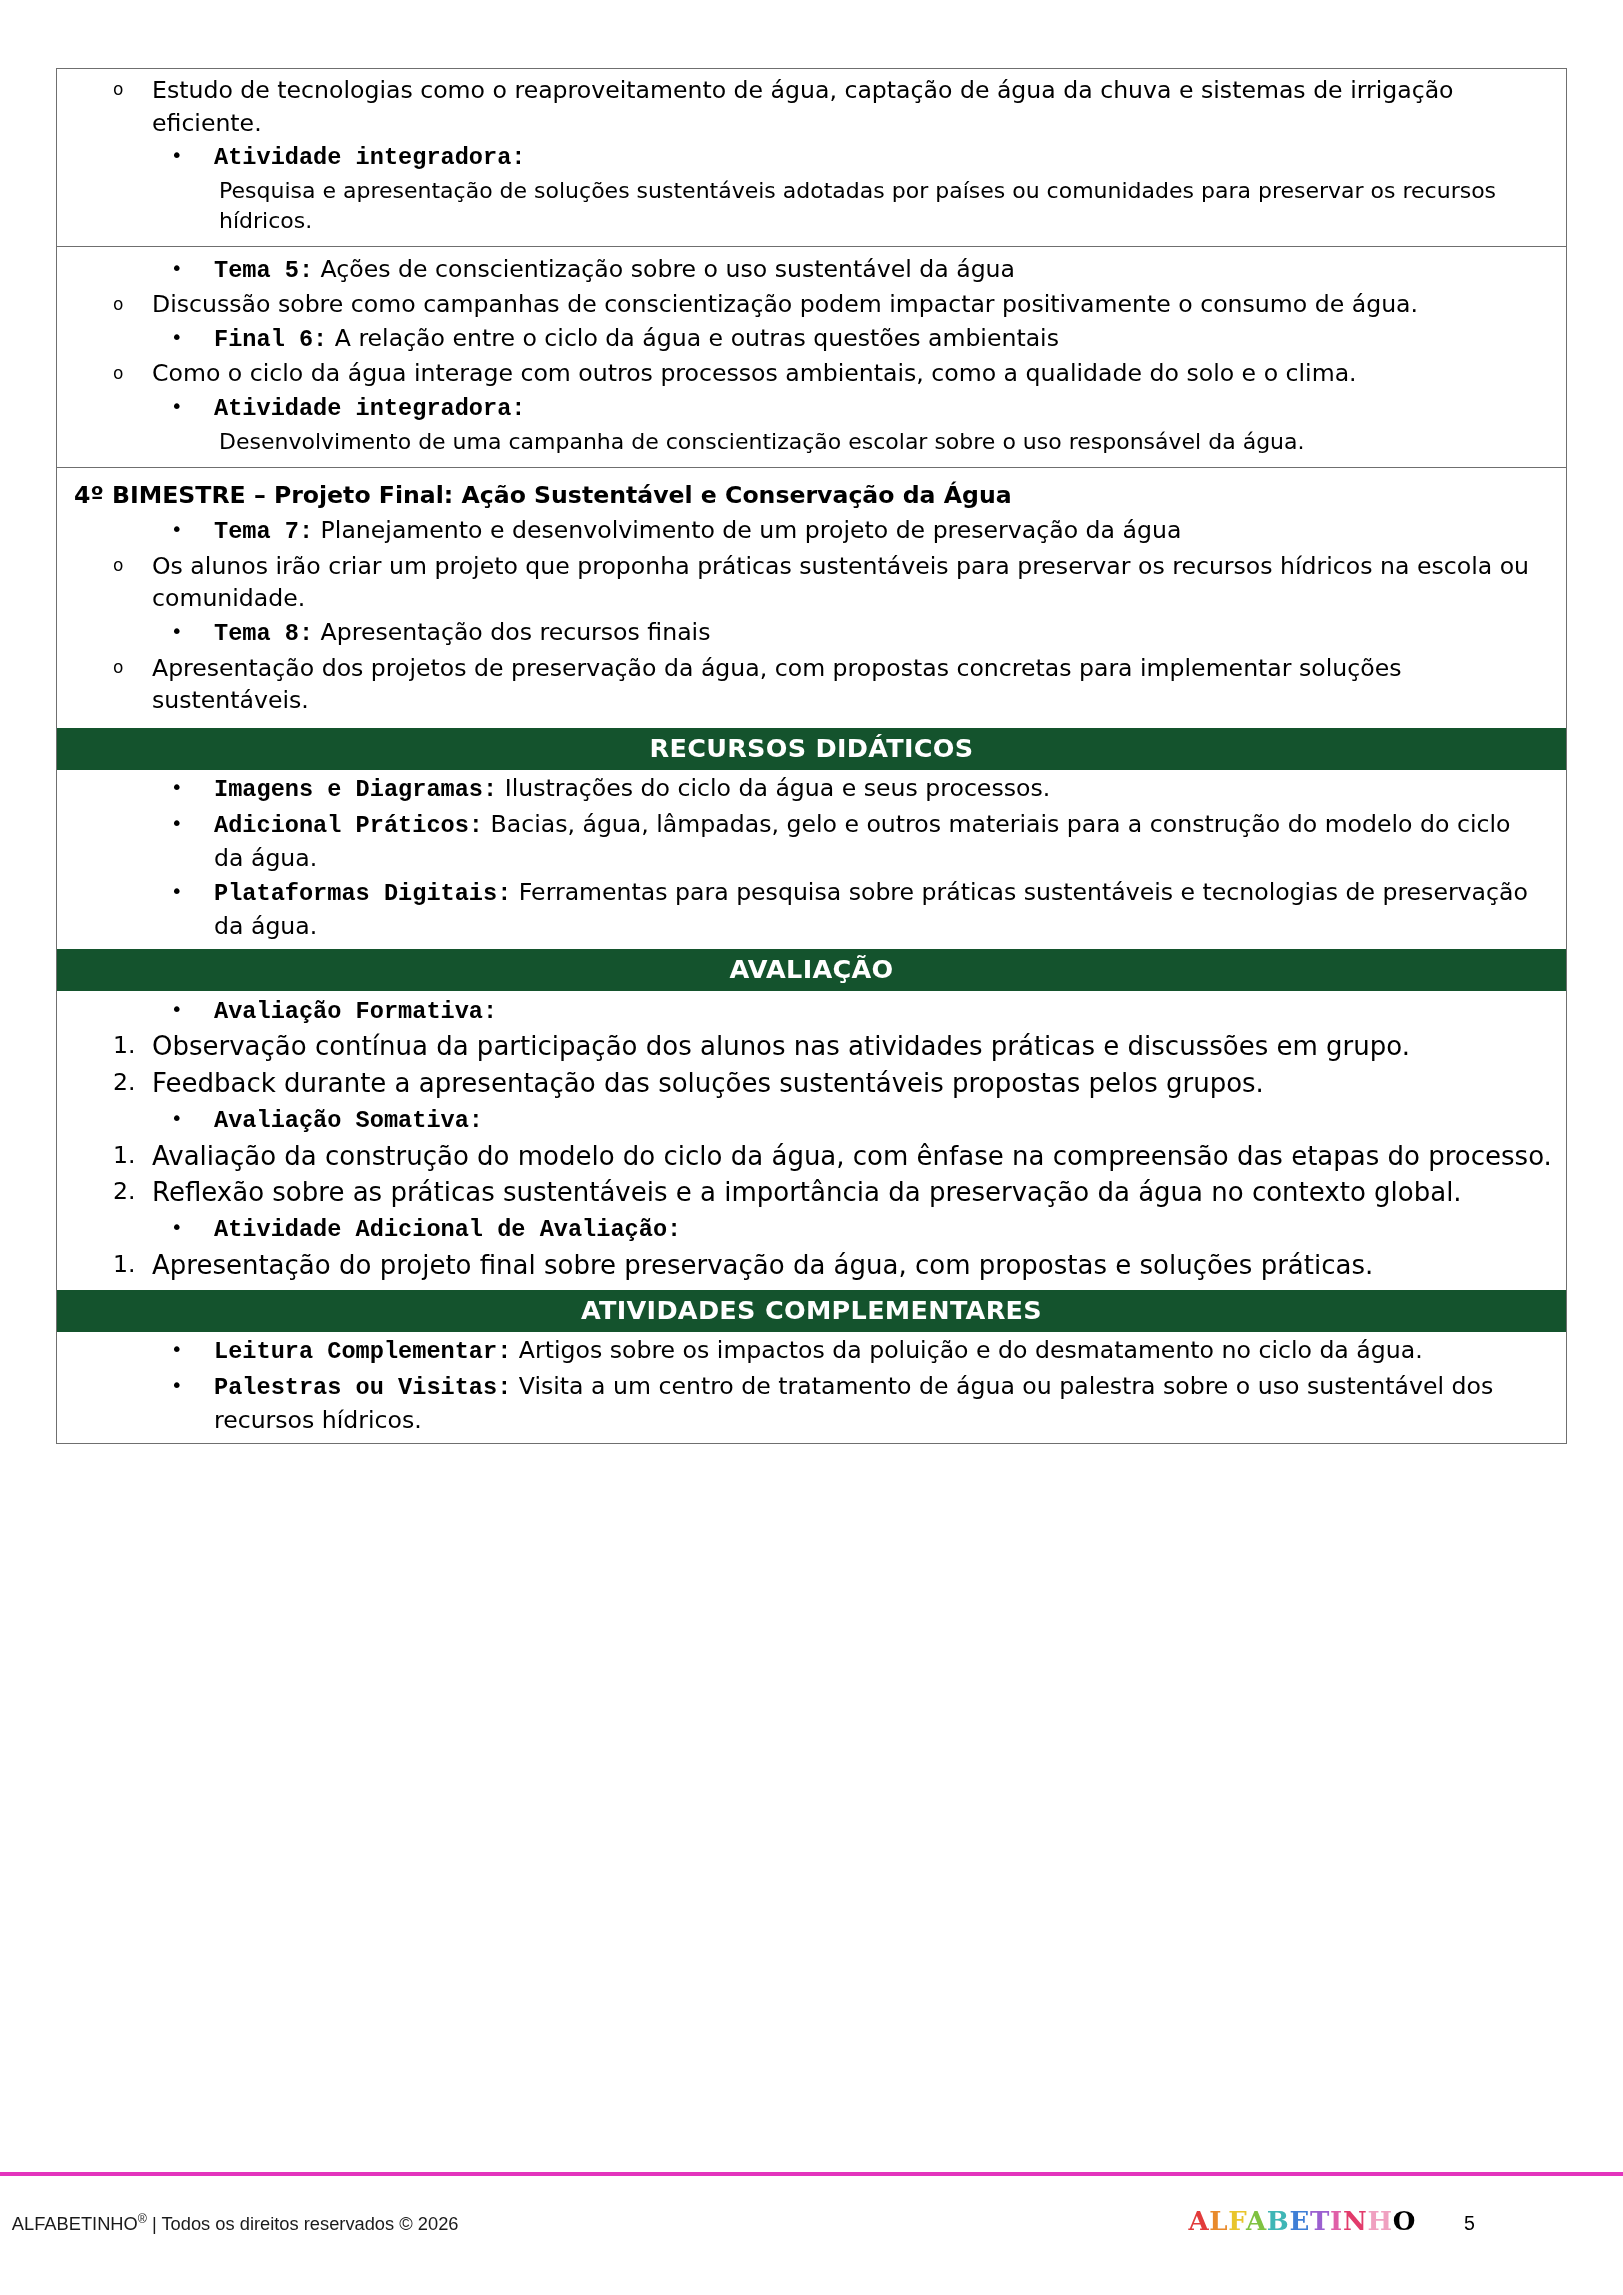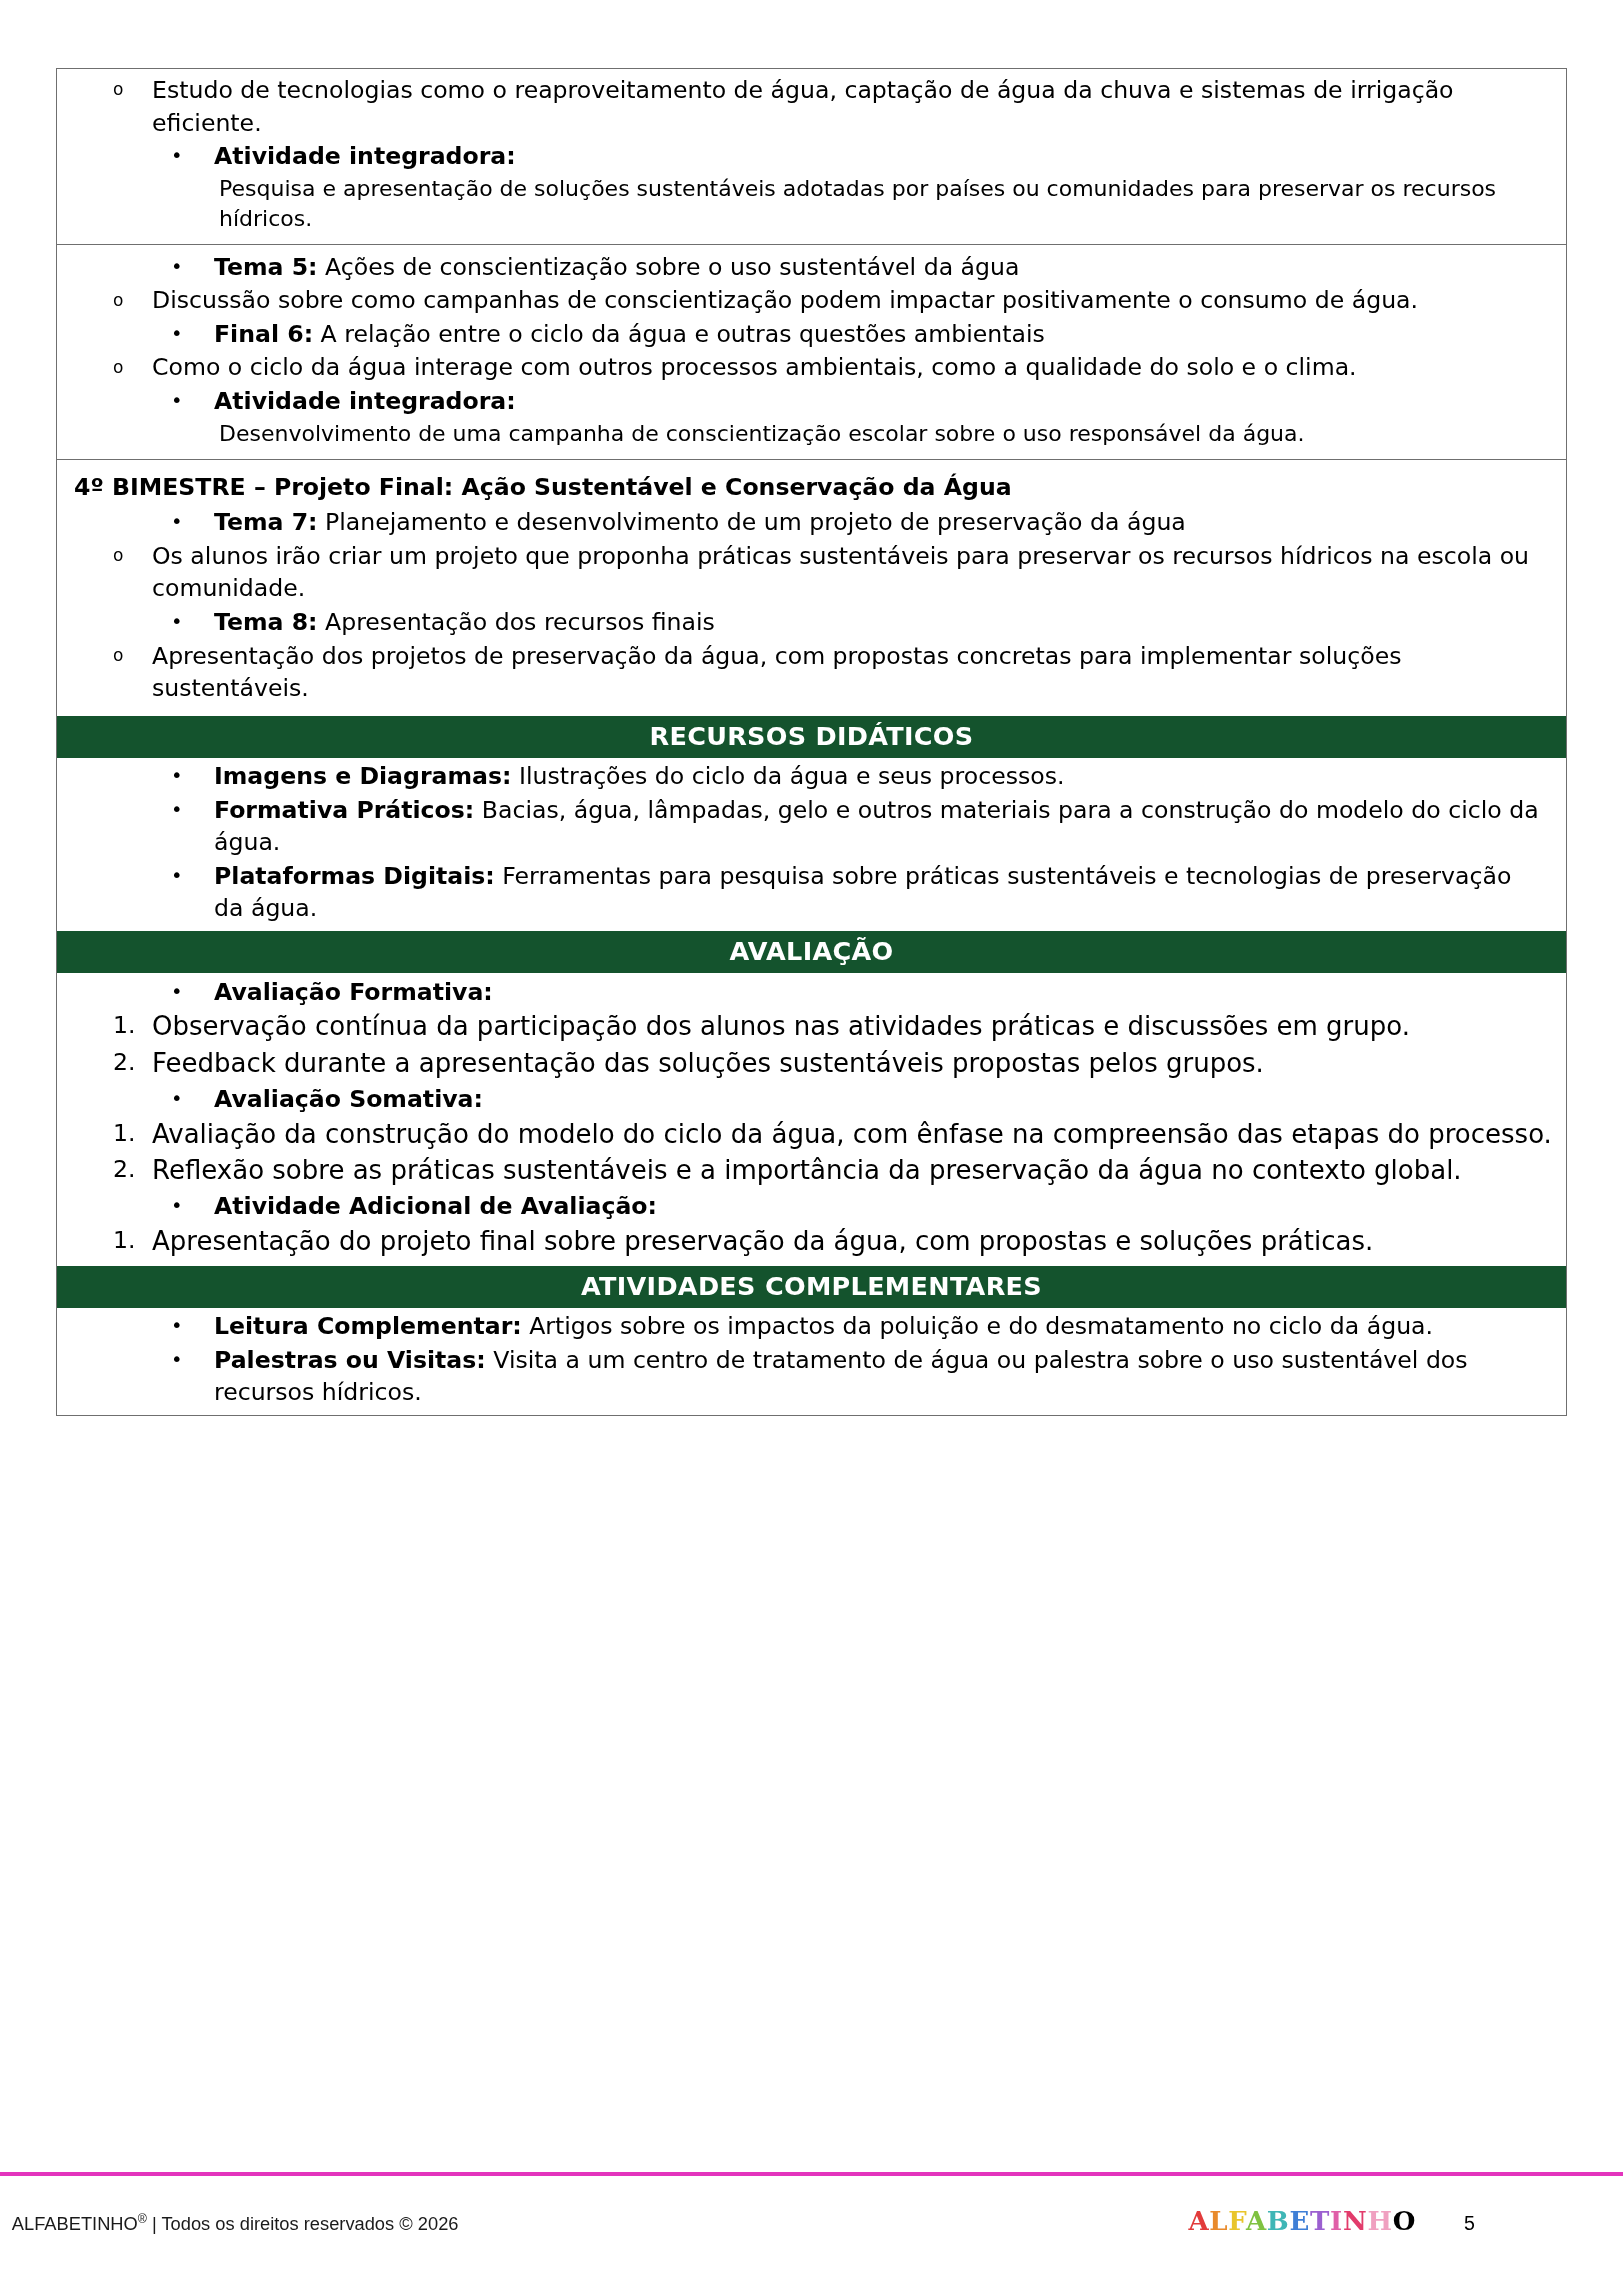--- a/index.html
+++ b/index.html
@@ -67,20 +67,21 @@
   }
   ul.lvl1 > li > .bullet {
     position: absolute;
     left: 114px;
     top: 0;
     font-size: 19.6px;
     line-height: 1.6;
   }
   .strong {
     font-weight: bold;
+    font-family: Liberation Mono, monospace;
   }
   ul.lvl2 {
     list-style: none;
     margin: 0 0 0 0;
     padding: 0;
   }
   ul.lvl2 > li {
     position: relative;
     padding-left: 95px;
     padding-right: 6.5px;
@@ -268,21 +269,21 @@
 
     <div class="sec-head">RECURSOS DIDÁTICOS</div>
     <div class="block noborder list-pad">
       <ul class="lvl1">
         <li>
           <span class="bullet">•</span>
           <span class="strong">Imagens e Diagramas:</span><span> Ilustrações do ciclo da água e seus processos.</span>
         </li>
         <li>
           <span class="bullet">•</span>
-          <span class="strong">Formativa Práticos:</span><span> Bacias, água, lâmpadas, gelo e outros materiais para a construção do modelo do ciclo da água.</span>
+          <span class="strong">Adicional Práticos:</span><span> Bacias, água, lâmpadas, gelo e outros materiais para a construção do modelo do ciclo da água.</span>
         </li>
         <li>
           <span class="bullet">•</span>
           <span class="strong">Plataformas Digitais:</span><span> Ferramentas para pesquisa sobre práticas sustentáveis e tecnologias de preservação da água.</span>
         </li>
       </ul>
     </div>
 
     <div class="sec-head">AVALIAÇÃO</div>
     <div class="block noborder list-pad">

